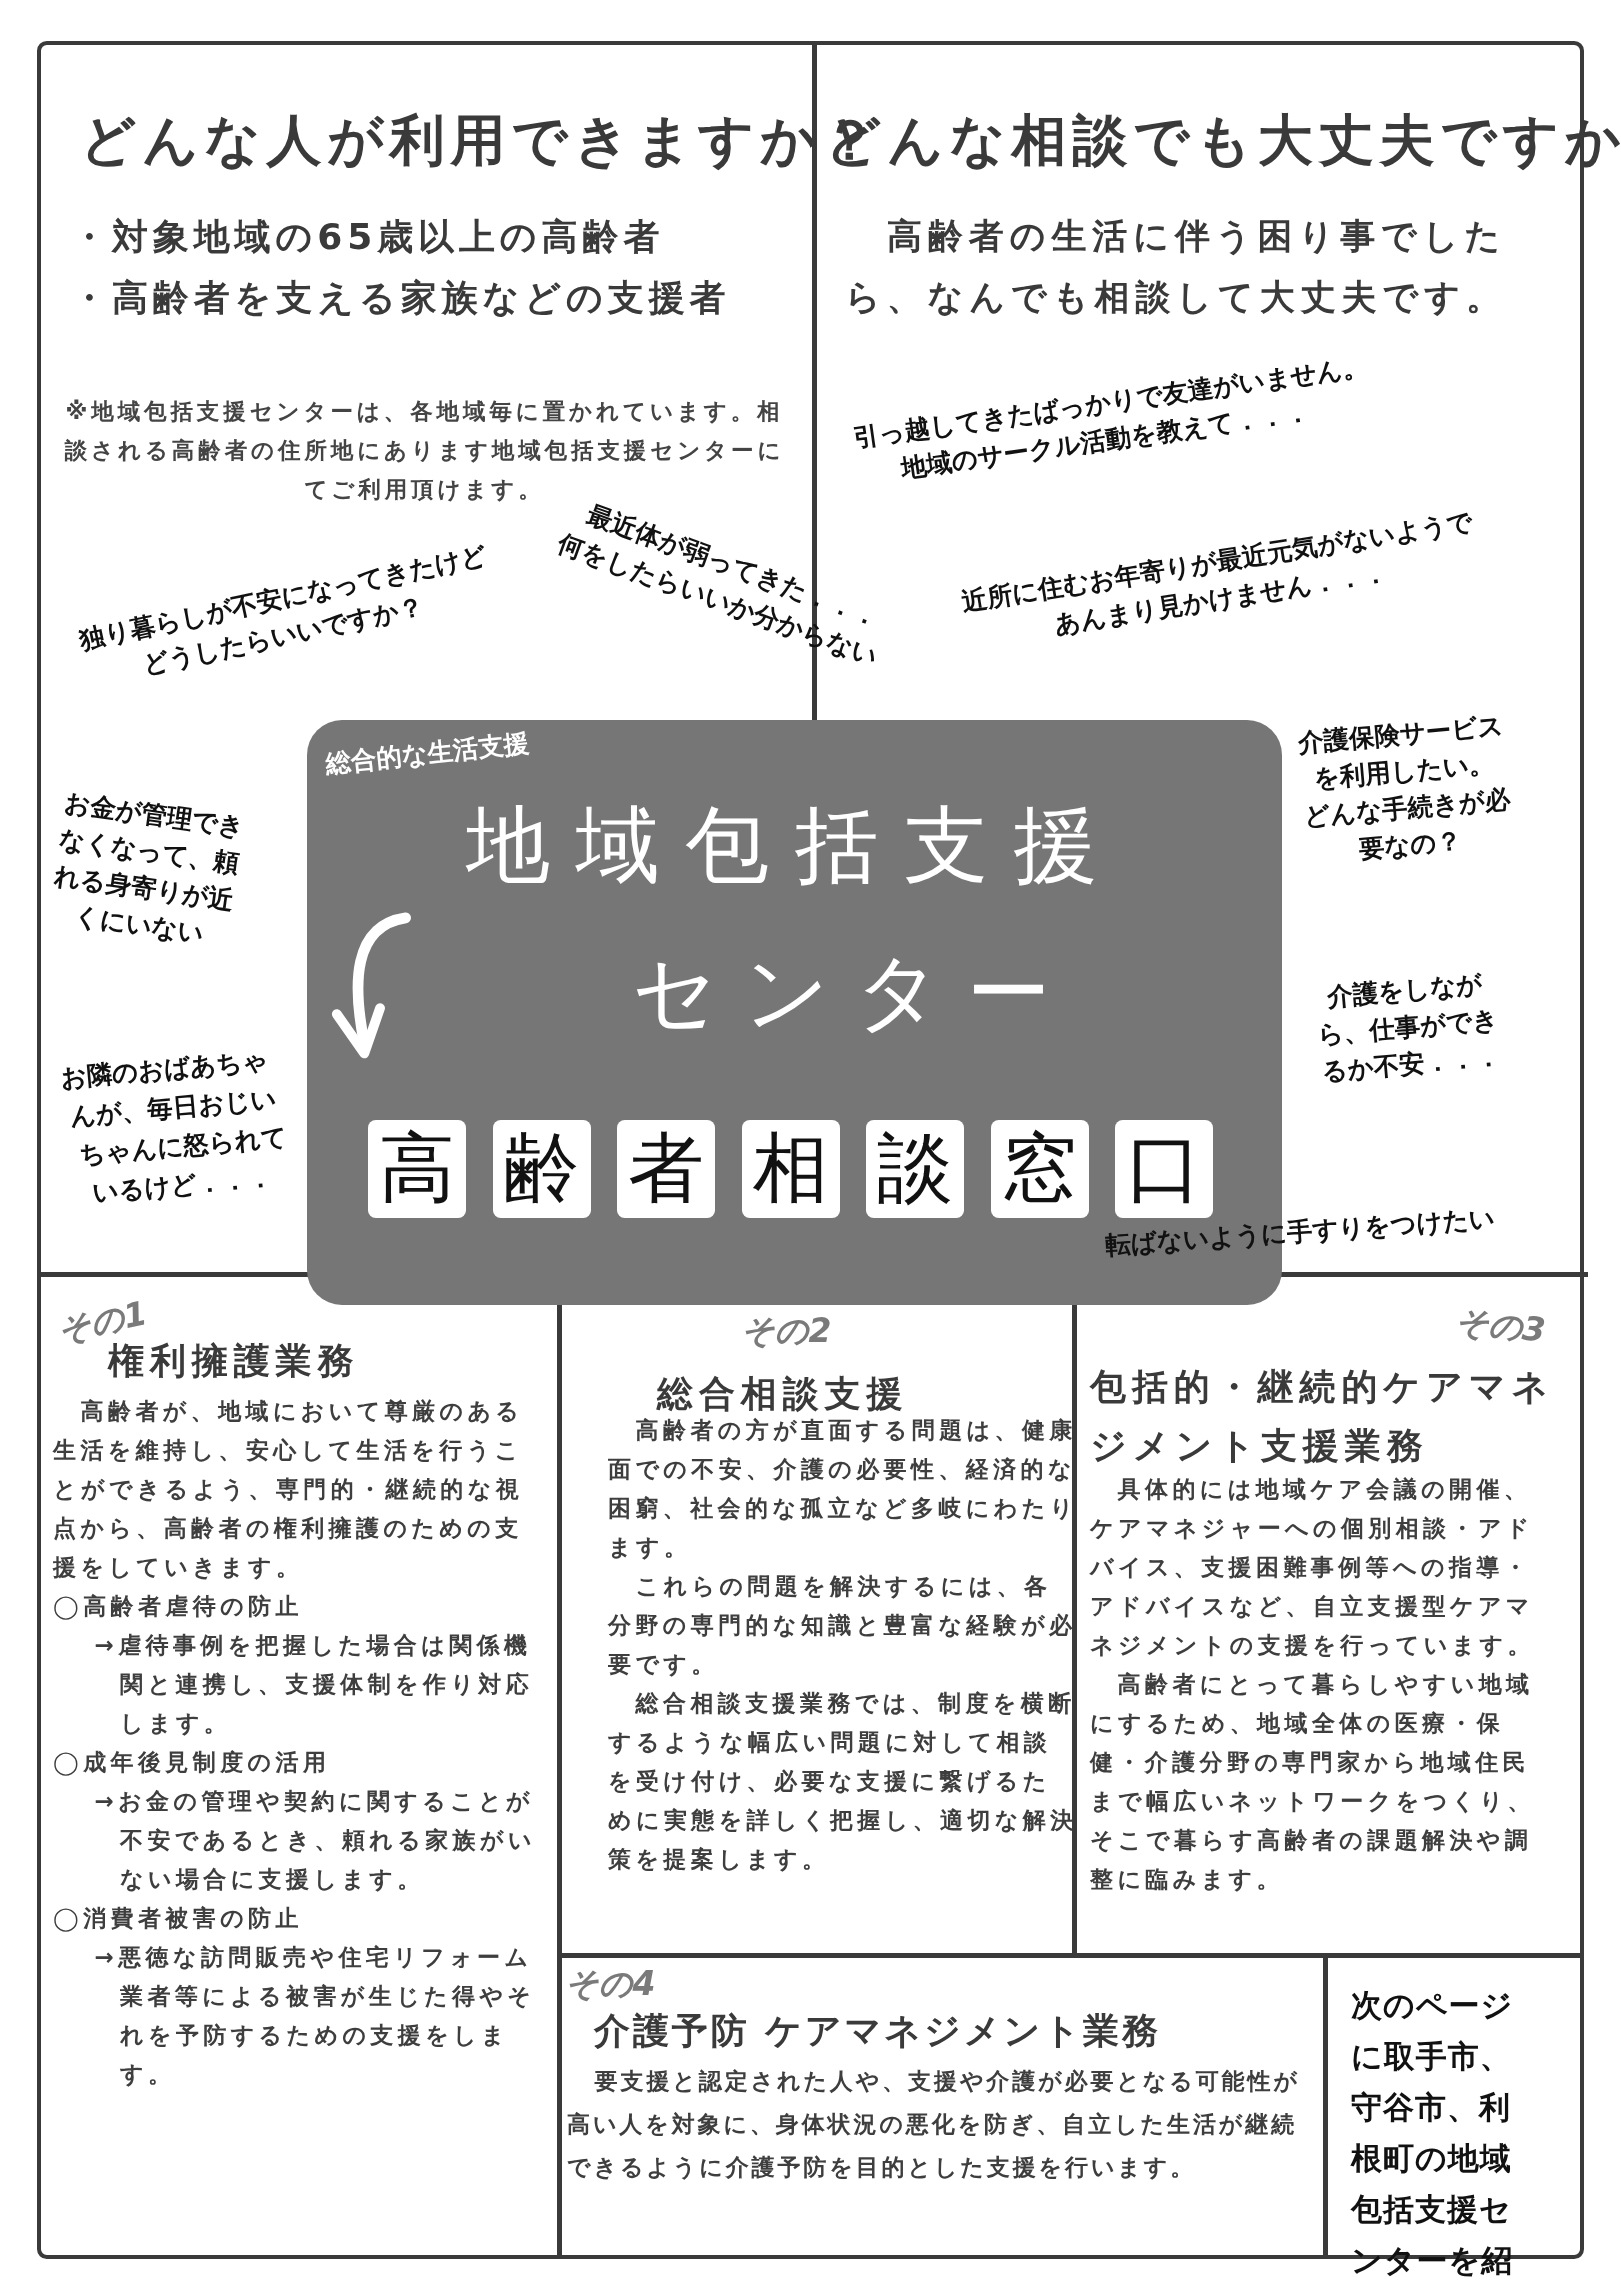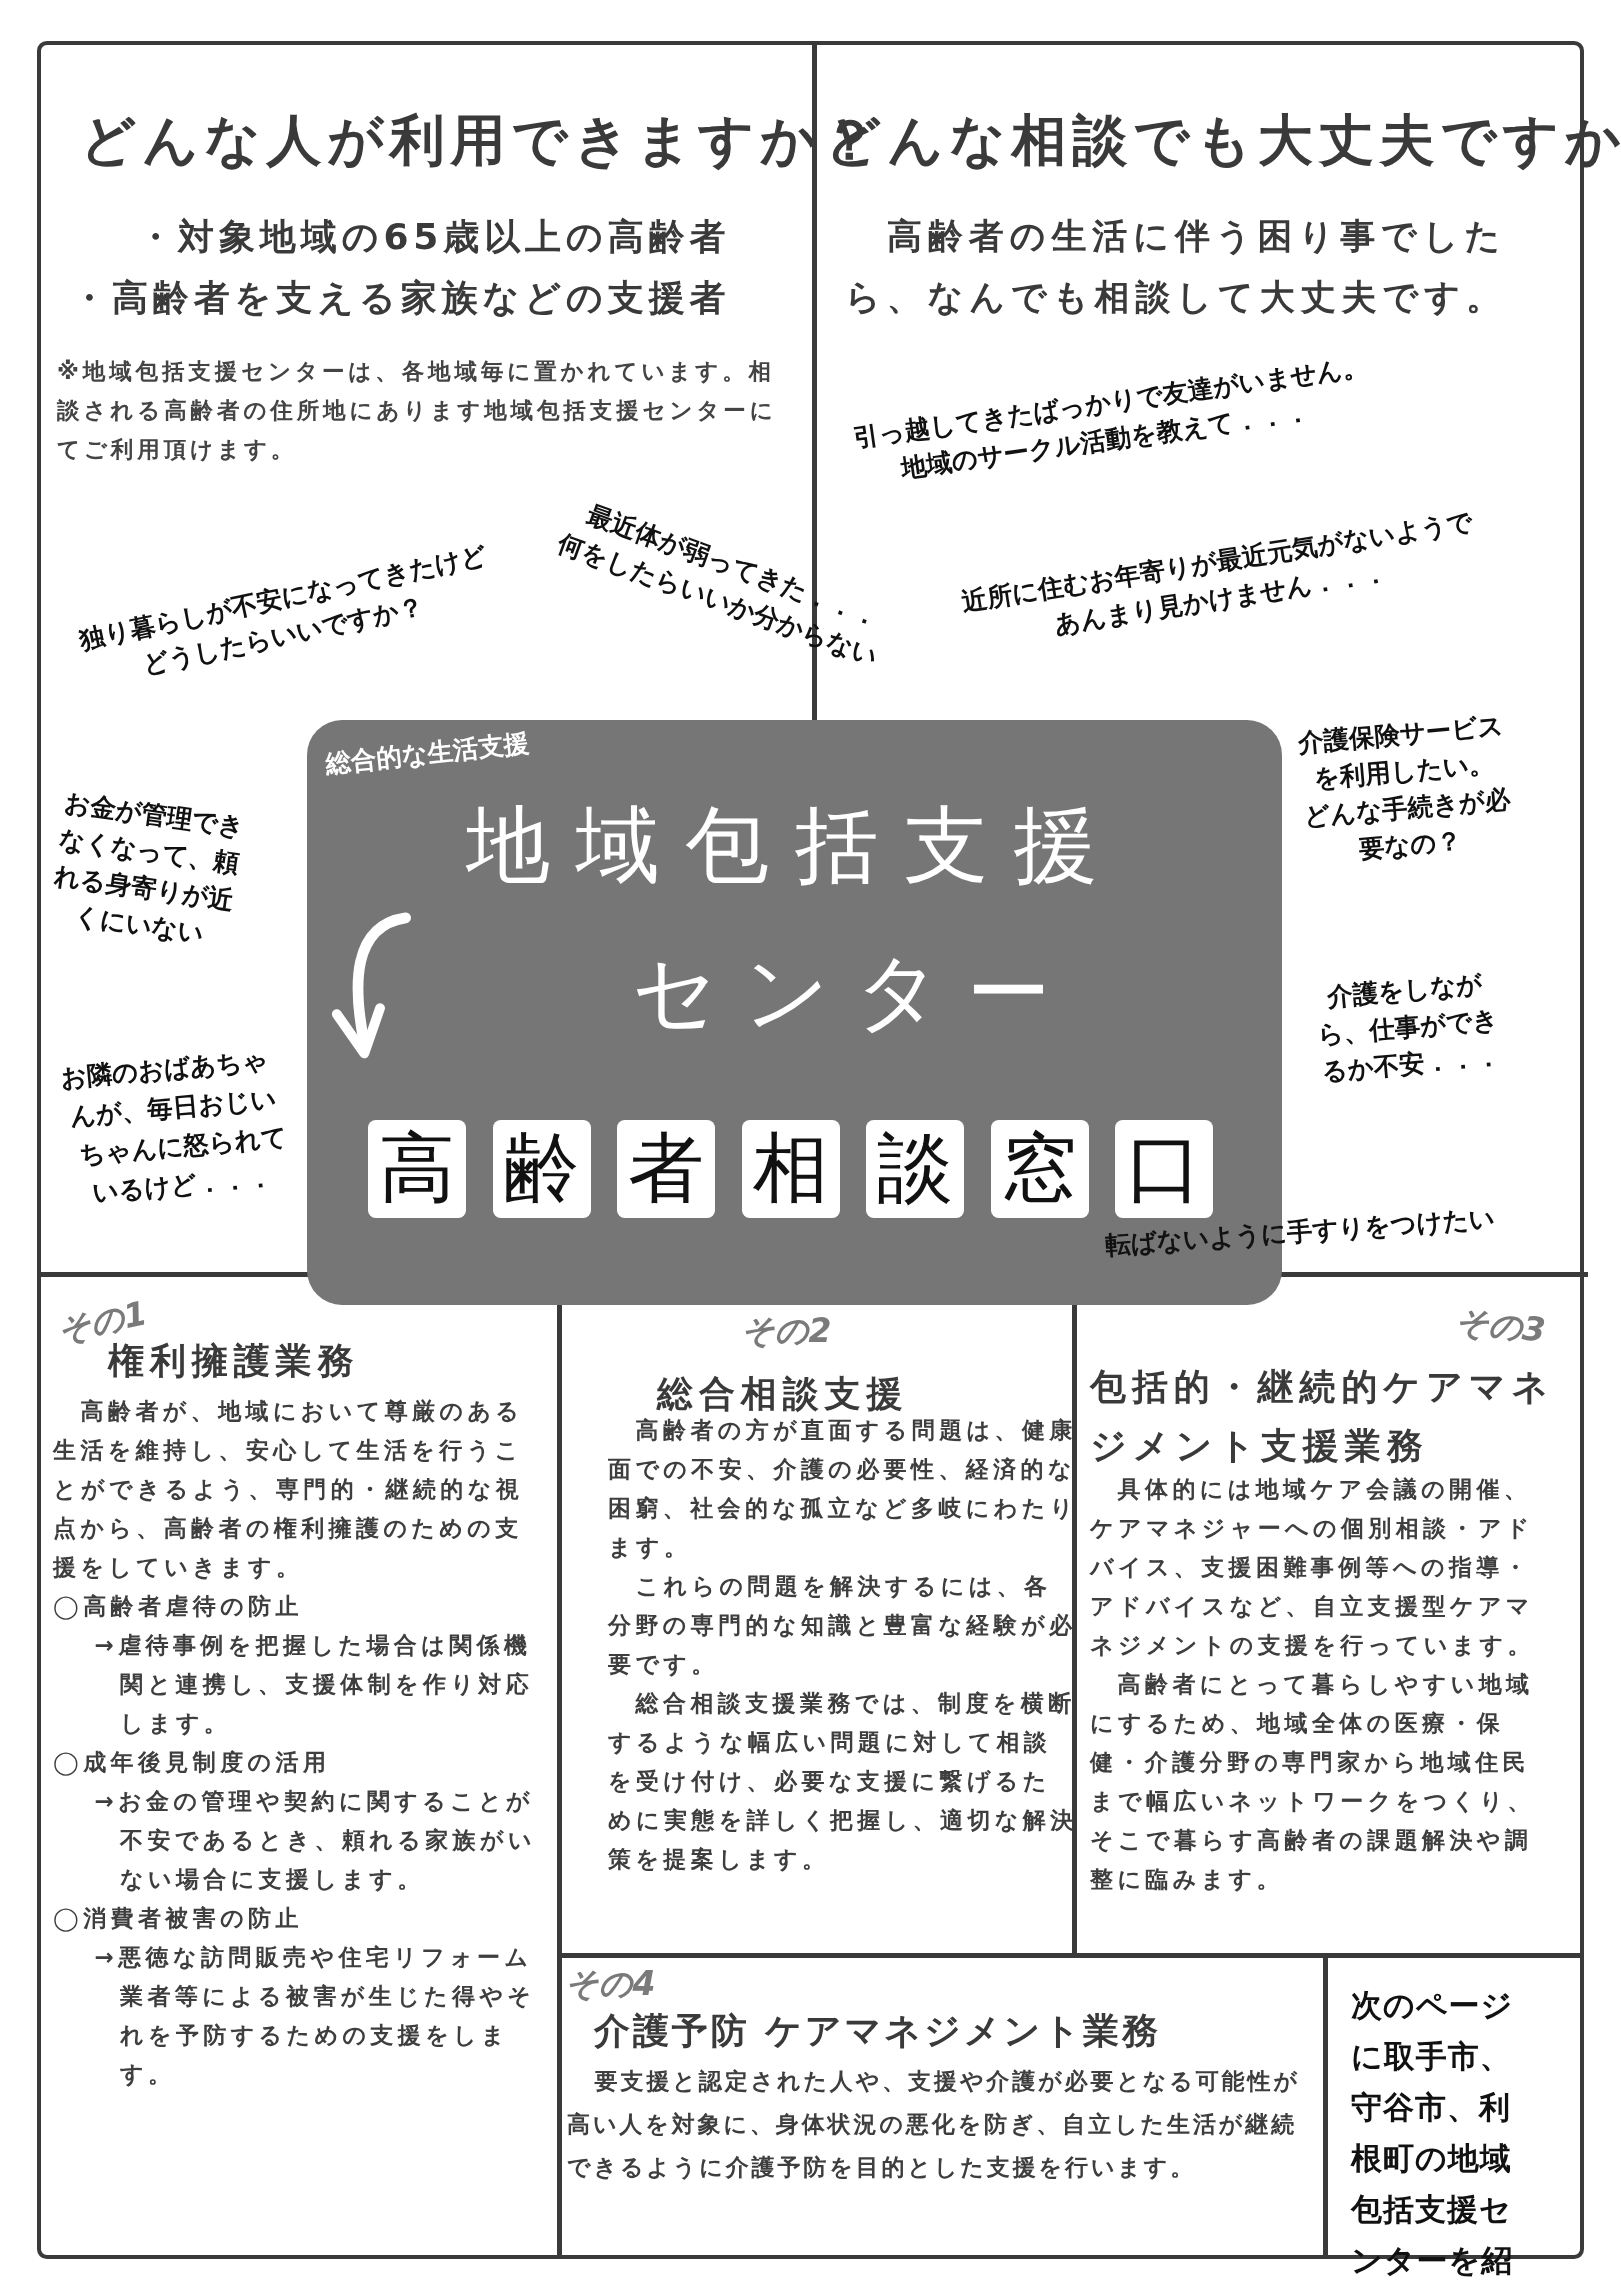--- a/index.html
+++ b/index.html
@@ -36,25 +36,25 @@
 <div class="frame"></div>
 
 <div class="line" style="left:812px; top:43px; width:4.9px; height:681px;"></div>
 <div class="line" style="left:39px; top:1272px; width:1549px; height:4.9px;"></div>
 <div class="line" style="left:557px; top:1274px; width:4.9px; height:983px;"></div>
 <div class="line" style="left:1072px; top:1274px; width:4.9px; height:683px;"></div>
 <div class="line" style="left:559px; top:1953px; width:1024px; height:4.9px;"></div>
 <div class="line" style="left:1323px; top:1955px; width:4.9px; height:302px;"></div>
 
 <div class="abs h-title" style="left:80px; top:104px;">どんな人が利用できますか？</div>
-<div class="abs" style="left:71px; top:206px;text-align:right;">
+<div class="abs" style="left:71px; top:206px;">
   <div class="bullet">・対象地域の65歳以上の高齢者</div>
   <div class="bullet">・高齢者を支える家族などの支援者</div>
 </div>
-<div class="abs note" style="left:57px; top:352px; width:735px;">※地域包括支援センターは、各地域毎に置かれています。相談される高齢者の住所地にあります地域包括支援センターにてご利用頂けます。</div>
+<div class="abs note" style="left:57px; top:392px; width:735px;text-align:center;">※地域包括支援センターは、各地域毎に置かれています。相談される高齢者の住所地にあります地域包括支援センターにてご利用頂けます。</div>
 
 <div class="abs h-title" style="left:825px; top:104px;">どんな相談でも大丈夫ですか？</div>
 <div class="abs lead" style="left:845px; top:206px; width:725px; text-indent:1.2em;">高齢者の生活に伴う困り事でしたら、なんでも相談して大丈夫です。</div>
 
 <div class="abs hand" style="left:851px; top:420px; transform:rotate(-8deg); transform-origin:left top;">
   <div>引っ越してきたばっかりで友達がいません。</div>
   <div style="padding-left:43px;">地域のサークル活動を教えて．．．</div>
 </div>
 <div class="abs hand" style="left:578px; top:490px; transform:rotate(20deg); transform-origin:left top;">
   <div style="padding-left:17.6px;">最近体が弱ってきた．．．</div>

